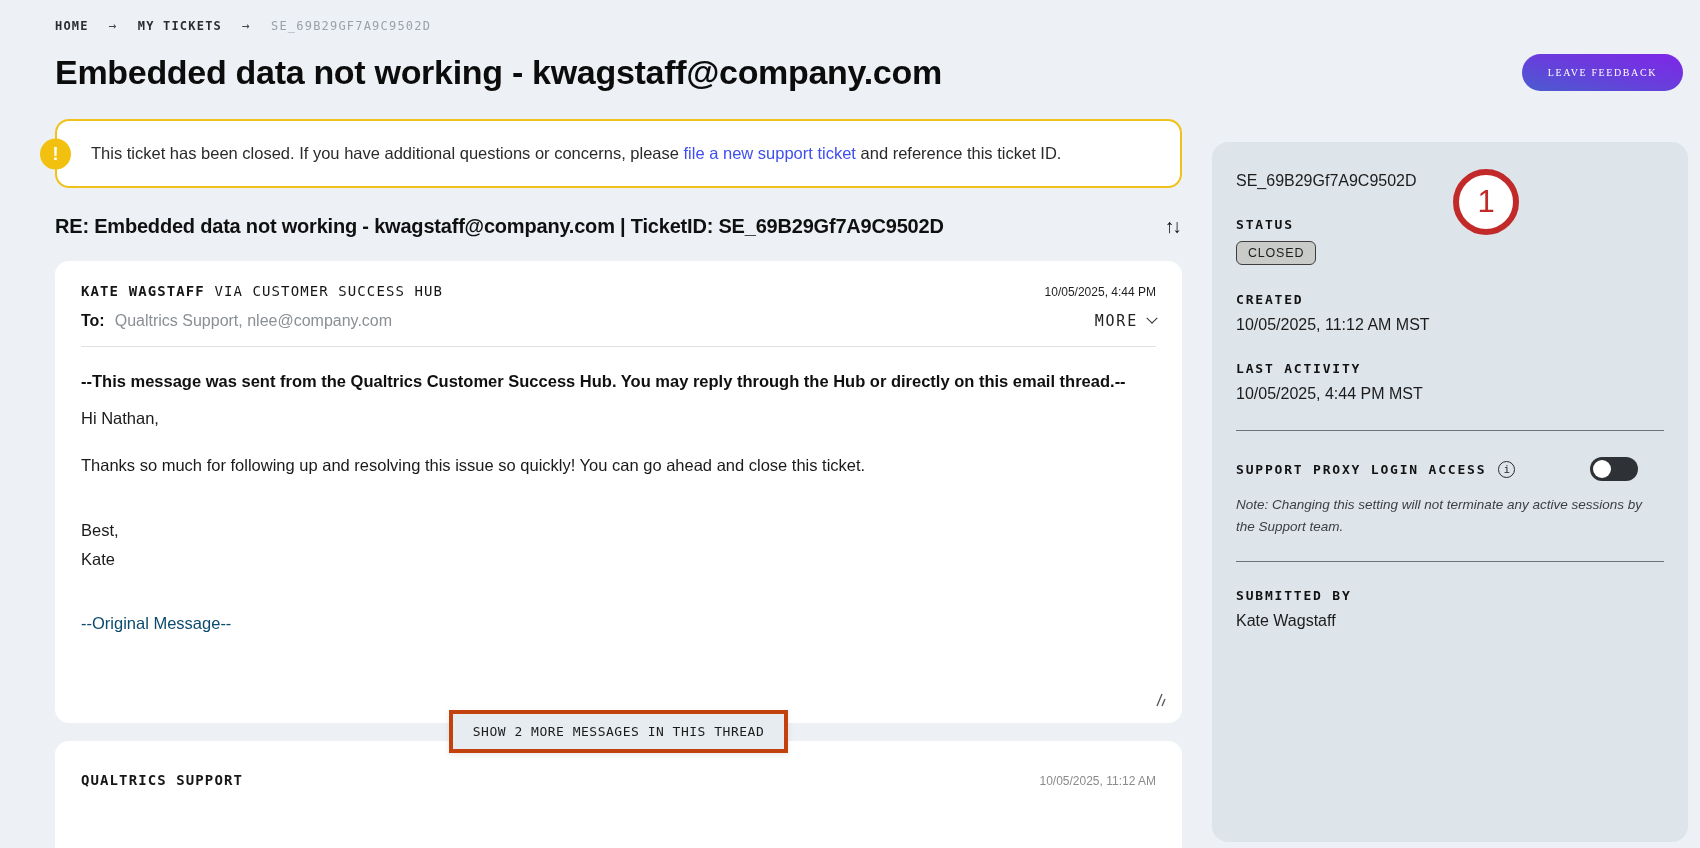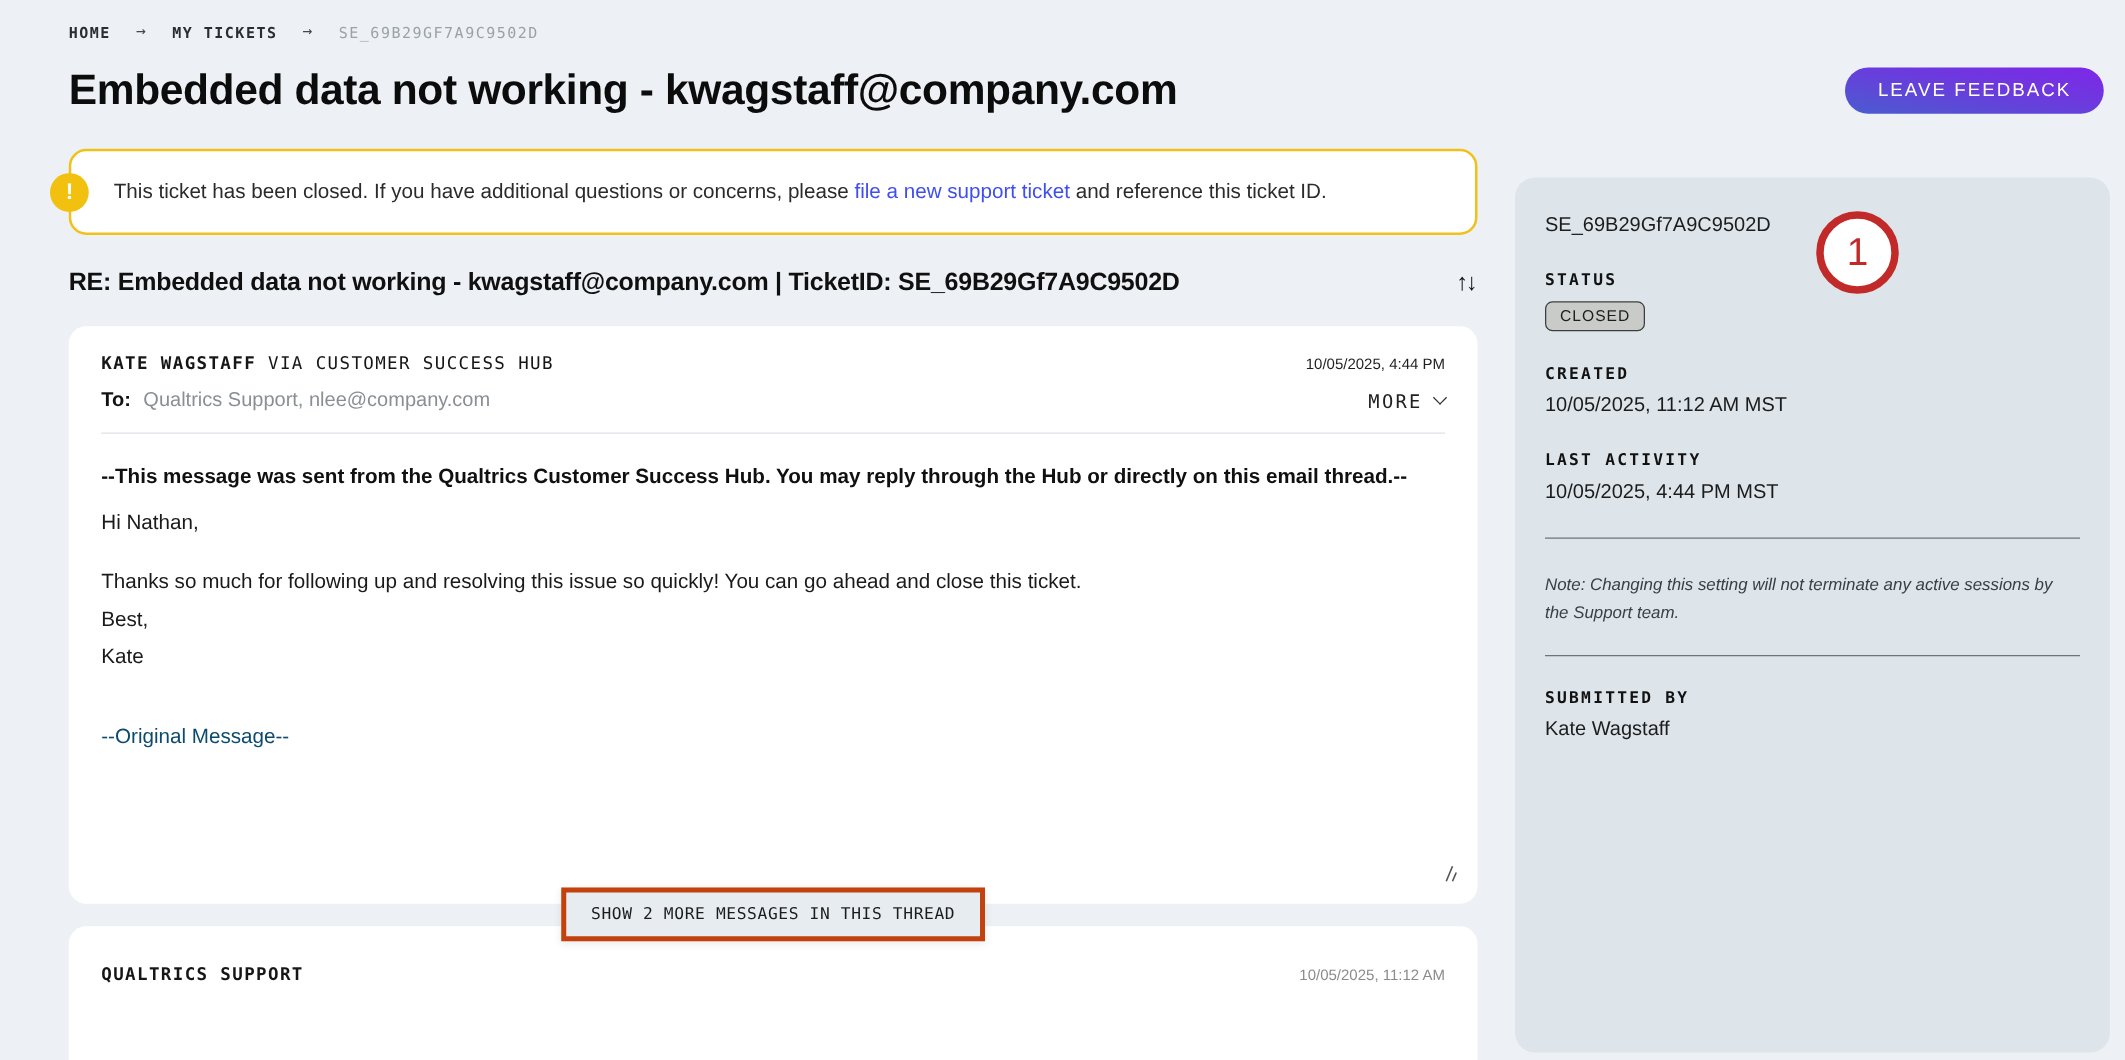--- a/index.html
+++ b/index.html
@@ -17,22 +17,22 @@
     font-family:"DejaVu Sans Mono", monospace; font-size:12px; letter-spacing:1.2px;
     color:#2b2e31; font-weight:700; }
   .breadcrumb .sep { color:#44484c; font-weight:400; font-size:13px; }
   .breadcrumb .crumb-last { color:#9aa1a8; font-weight:400; }
 
   
   .title-row { display:flex; align-items:center; justify-content:space-between;
     margin-top:20px; padding-right:5px; }
   .page-title { font-size:34px; font-weight:900; letter-spacing:-0.3px; color:#0c0c0c; }
   .feedback-btn { border:none; cursor:pointer; height:37px; padding:0 26px;
-    border-radius:19px; color:#fff; font-family:Liberation Sans, sans-serif;
-    font-size:15px; letter-spacing:1.6px; font-weight:500;
+    border-radius:19px; color:#fff; font-family:Liberation Serif, serif;
+    font-size:10px; letter-spacing:1.6px; font-weight:500;
     background:linear-gradient(to top right, #4a5ccf 0%, #6b3bdd 55%, #7e27e8 100%); }
 
   
   .columns { display:flex; margin-top:27px; }
   .main-col { width:1127px; flex:0 0 1127px; }
   .side-col { width:476px; margin-left:30px; }
 
   
   .banner { position:relative; background:#fff; border:2px solid #f0c11a;
     border-radius:14px; padding:23px 28px 23px 34px; font-size:16.5px; color:#2b2b2b; }
@@ -64,21 +64,21 @@
   .more-btn { display:flex; align-items:center; gap:10px; cursor:pointer;
     font-family:"DejaVu Sans Mono", monospace; font-size:15px; letter-spacing:1.8px; color:#222; }
   .chev { width:8px; height:8px; border-right:1.6px solid #333; border-bottom:1.6px solid #333;
     transform:rotate(45deg) translate(-2px,-2px); display:inline-block; }
   .msg-divider { border:none; border-top:1px solid #dde2e7; margin:16px 0 0; }
 
   .msg-body { margin-top:20px; font-size:16.5px; line-height:1.75; color:#1a1a1a; }
   .disclaimer { font-weight:700; color:#101010; }
   .greeting { margin-top:8px; }
   .paragraph { margin-top:18px; }
-  .signoff { margin-top:2px; }
+  .signoff { margin-top:36px; }
   .signature { }
   .faded-line { margin-top:36px; color:#0c4a6e; }
 
   .resize-grip { position:absolute; right:16px; bottom:12px; cursor:nwse-resize; }
 
   
   .show-more-wrap { display:flex; justify-content:center; position:relative; z-index:2;
     margin-top:-13px; margin-bottom:-12px; }
   .show-more { background:#e7ecf0; border:4px solid #c2410c; border-radius:0;
     padding:10px 20px; font-family:"DejaVu Sans Mono", monospace; font-size:13px;
@@ -213,20 +213,29 @@
           <div class="sb-value">10/05/2025, 11:12 AM MST</div>
         </div>
 
         <div class="sb-row">
           <div class="sb-label">LAST ACTIVITY</div>
           <div class="sb-value">10/05/2025, 4:44 PM MST</div>
         </div>
 
         <hr class="sb-divider">
 
+        <div class="proxy-row">
+          <div class="proxy-left">
+            <span class="sb-label" style="margin-bottom:0;">SUPPORT PROXY LOGIN ACCESS</span>
+            <span class="info-icon">i</span>
+          </div>
+          <div class="toggle" id="proxy-toggle">
+            <span class="knob"></span>
+          </div>
+        </div>
         <div class="proxy-note">Note: Changing this setting will not terminate any active sessions by the Support team.</div>
 
         <hr class="sb-divider">
 
 
         <div class="sb-row" style="margin-bottom:0;">
           <div class="sb-label">SUBMITTED BY</div>
           <div class="sb-value">Kate Wagstaff</div>
         </div>
 

